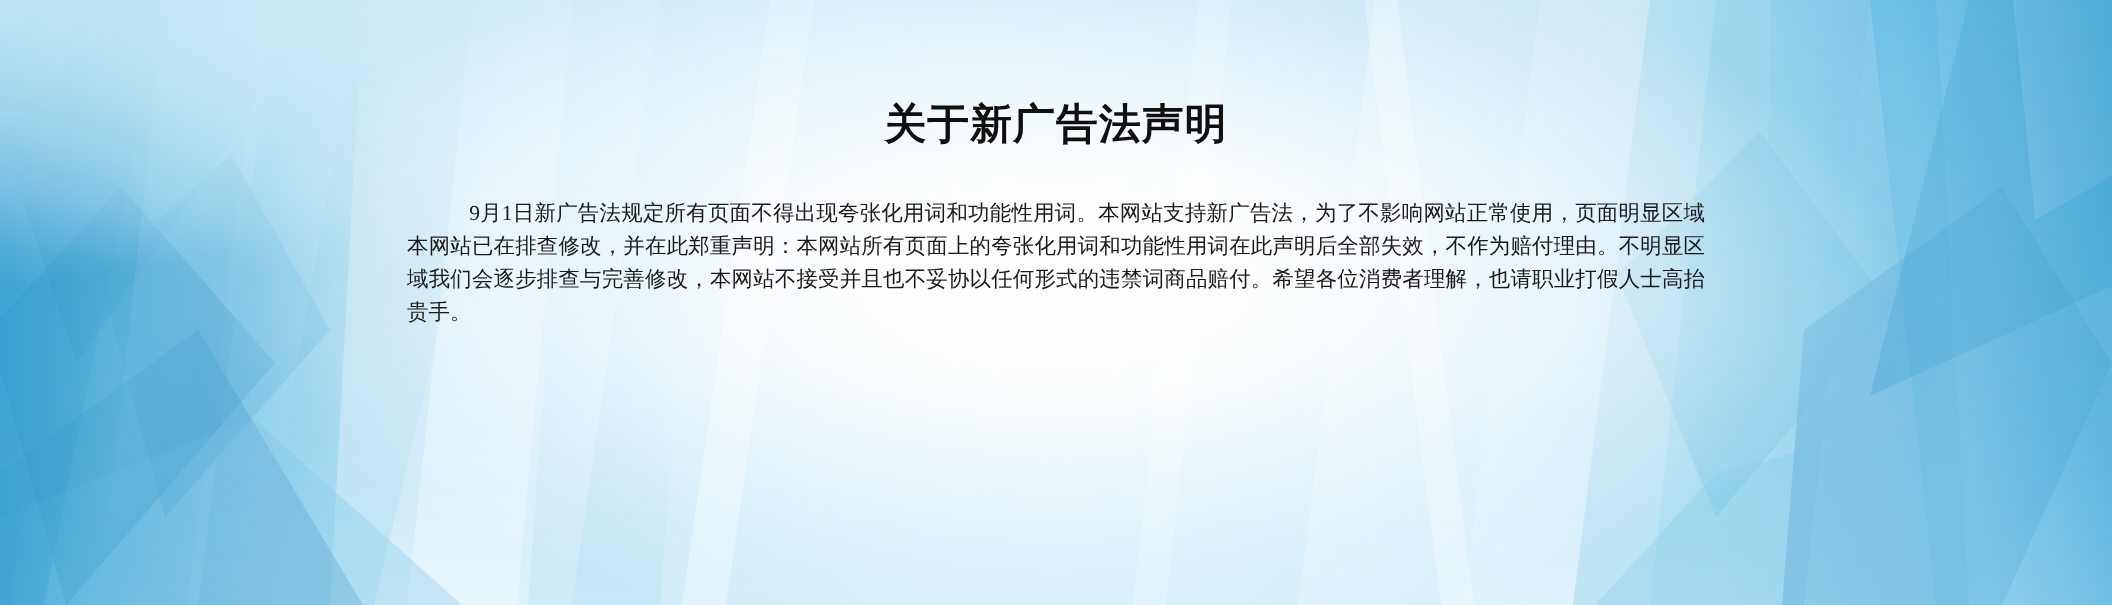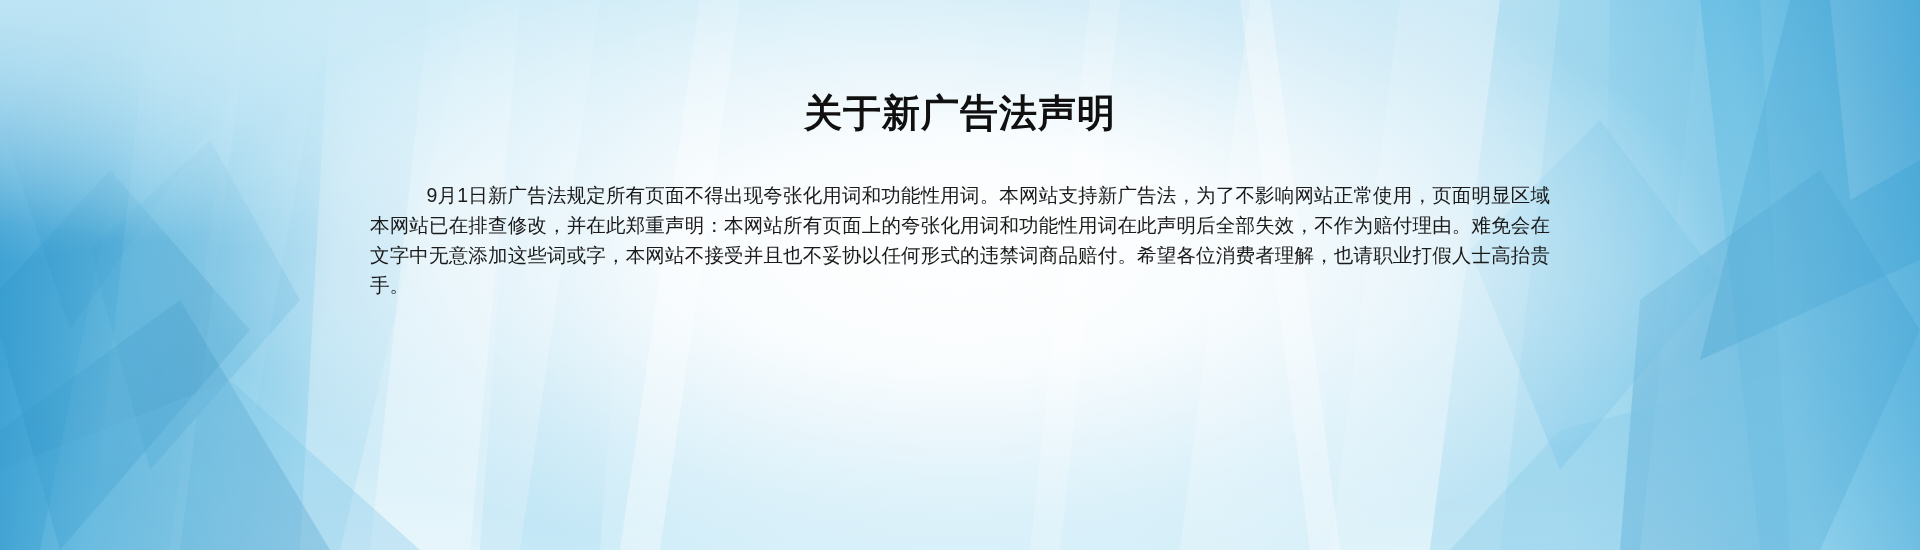--- a/index.html
+++ b/index.html
@@ -5,21 +5,21 @@
   html, body {
     margin: 0;
     padding: 0;
     background: #ffffff;
   }
   #banner {
     position: relative;
     width: 1920px;
     height: 550px;
     overflow: hidden;
-    font-family: Liberation Sans, sans-serif;
+    font-family: Liberation Serif, serif;
     background: #bfe4f4;
   }
 
   
   .bg-layer {
     position: absolute;
     inset: 0;
     pointer-events: none;
   }
   
@@ -153,17 +153,17 @@
 
   <div class="bg-layer bg-sides"></div>
   <div class="bg-layer bg-topwash"></div>
   <div class="bg-layer bg-glow"></div>
 
   <div class="content">
 
     <div class="title">关于新广告法声明</div>
 
     <div class="body">
-      <p class="para indent">9月1日新广告法规定所有页面不得出现夸张化用词和功能性用词。本网站支持新广告法，为了不影响网站正常使用，页面明显区域本网站已在排查修改，并在此郑重声明：本网站所有页面上的夸张化用词和功能性用词在此声明后全部失效，不作为赔付理由。难免会在文字中无意添加这些词或字，本网站不接受并且也不妥协以任何形式的违禁词商品赔付。希望各位消费者理解，也请职业打假人士高抬贵手。</p>
+      <p class="para indent">9月1日新广告法规定所有页面不得出现夸张化用词和功能性用词。本网站支持新广告法，为了不影响网站正常使用，页面明显区域本网站已在排查修改，并在此郑重声明：本网站所有页面上的夸张化用词和功能性用词在此声明后全部失效，不作为赔付理由。不明显区域我们会逐步排查与完善修改，本网站不接受并且也不妥协以任何形式的违禁词商品赔付。希望各位消费者理解，也请职业打假人士高抬贵手。</p>
     </div>
 
   </div>
 </div>
 
 </body></html>

